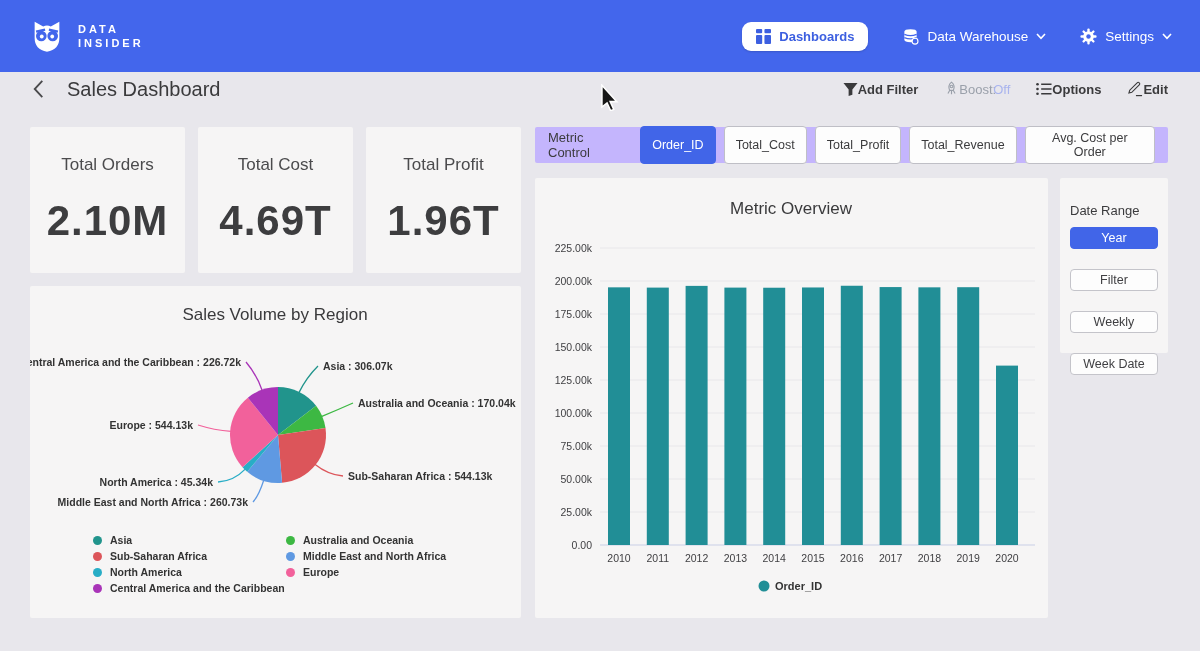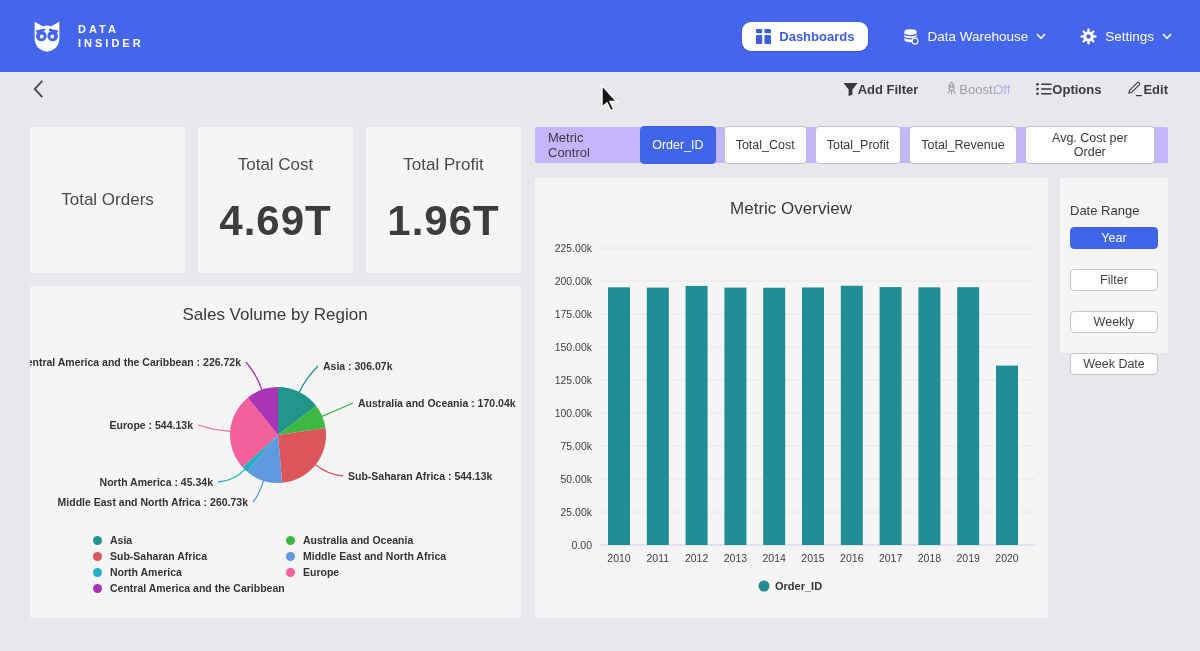--- a/index.html
+++ b/index.html
@@ -136,20 +136,21 @@
       </svg>
     </div>
   </div>
 </div>
 
 <div class="page-header">
   <div class="ph-left">
     <svg width="13" height="20" viewBox="0 0 12 18" style="cursor:pointer">
       <path d="M9.5 1.5 L2.5 9 L9.5 16.5" stroke="#4a4a4c" stroke-width="1.7" fill="none"></path>
     </svg>
+    <div class="ph-title">Sales Dashboard</div>
   </div>
   <div class="ph-right">
     <div class="hdr-btn">
       <svg width="15" height="15" viewBox="0 0 16 15">
         <path d="M0.5 0.5 H15.5 L10 7.5 V13 L6 14.5 V7.5 Z" fill="#3a3a3c"></path>
       </svg>
       <span>Add Filter</span>
     </div>
     <div class="hdr-btn">
       <svg width="15" height="16" viewBox="0 0 16 17">
@@ -174,20 +175,21 @@
         <path d="M2 12.8 L2.9 9.8 L10.8 1.9 Q11.9 0.8 13 1.9 Q14.1 3 13 4.1 L5.1 12 Z" stroke="#3a3a3c" stroke-width="1.2" fill="none"></path>
         <path d="M9.5 15.5 H16" stroke="#3a3a3c" stroke-width="1.3"></path>
       </svg>
       <span>Edit</span>
     </div>
   </div>
 </div>
 
 <div class="panel kpi-card" style="left:30px">
   <div class="kpi-label">Total Orders</div>
+  <div class="kpi-value">2.10M</div>
 </div>
 <div class="panel kpi-card" style="left:198px">
   <div class="kpi-label">Total Cost</div>
   <div class="kpi-value">4.69T</div>
 </div>
 <div class="panel kpi-card" style="left:366px">
   <div class="kpi-label">Total Profit</div>
   <div class="kpi-value">1.96T</div>
 </div>
 

